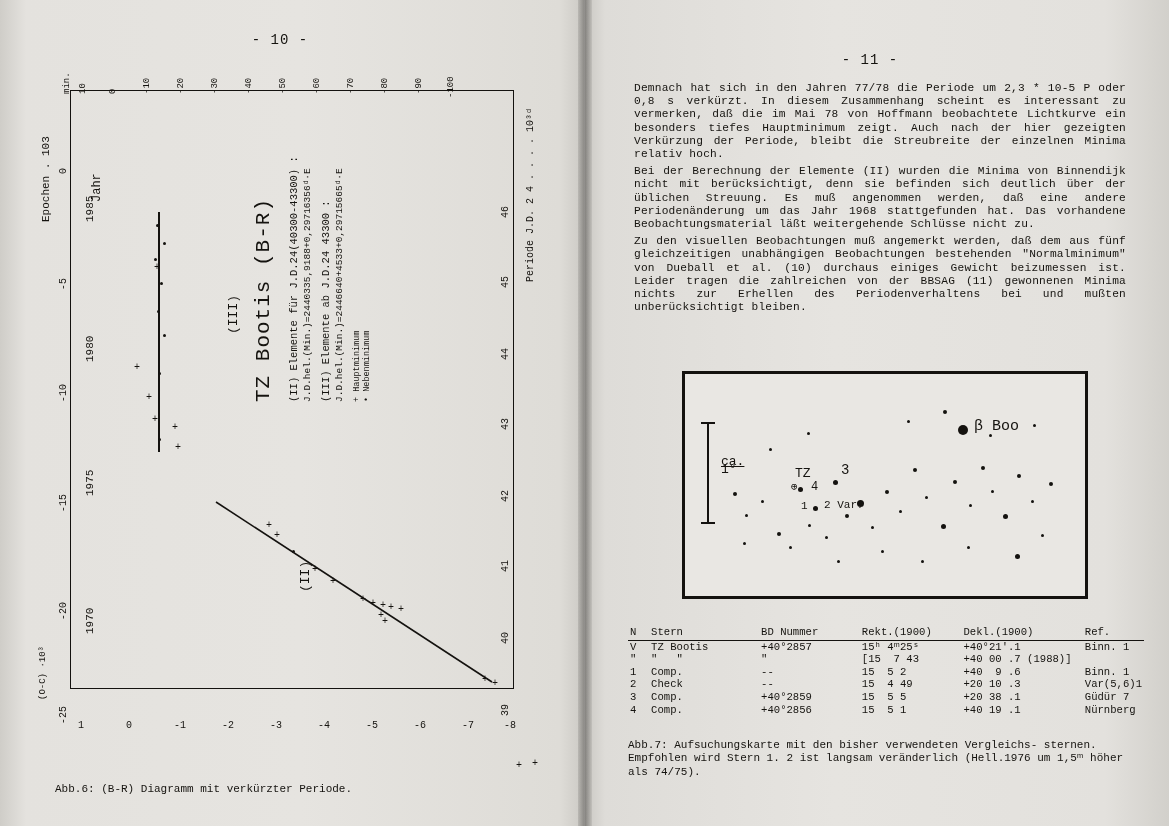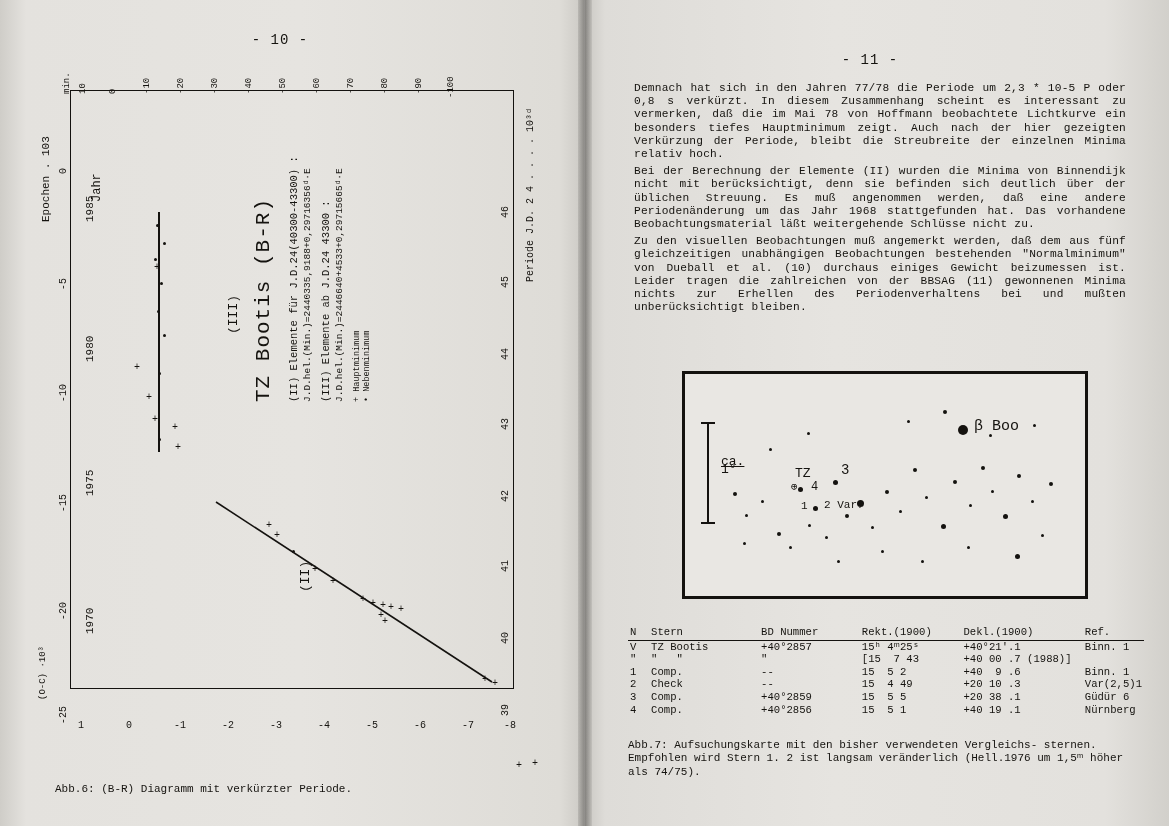--- a/index.html
+++ b/index.html
@@ -310,29 +310,29 @@
         <td>15  5 2</td>
         <td>+40  9 .6</td>
         <td class="col-r">Binn. 1</td>
       </tr>
       <tr>
         <td>2</td>
         <td>Check</td>
         <td>--</td>
         <td>15  4 49</td>
         <td>+20 10 .3</td>
-        <td class="col-r">Var(2,5)1</td>
+        <td class="col-r">Var(5,6)1</td>
       </tr>
       <tr>
         <td>3</td>
         <td>Comp.</td>
         <td>+40°2859</td>
         <td>15  5 5</td>
         <td>+20 38 .1</td>
-        <td class="col-r">Güdür 6</td>
+        <td class="col-r">Güdür 7</td>
       </tr>
       <tr>
         <td>4</td>
         <td>Comp.</td>
         <td>+40°2856</td>
         <td>15  5 1</td>
         <td>+40 19 .1</td>
         <td class="col-r">Nürnberg</td>
       </tr>
     </tbody>

